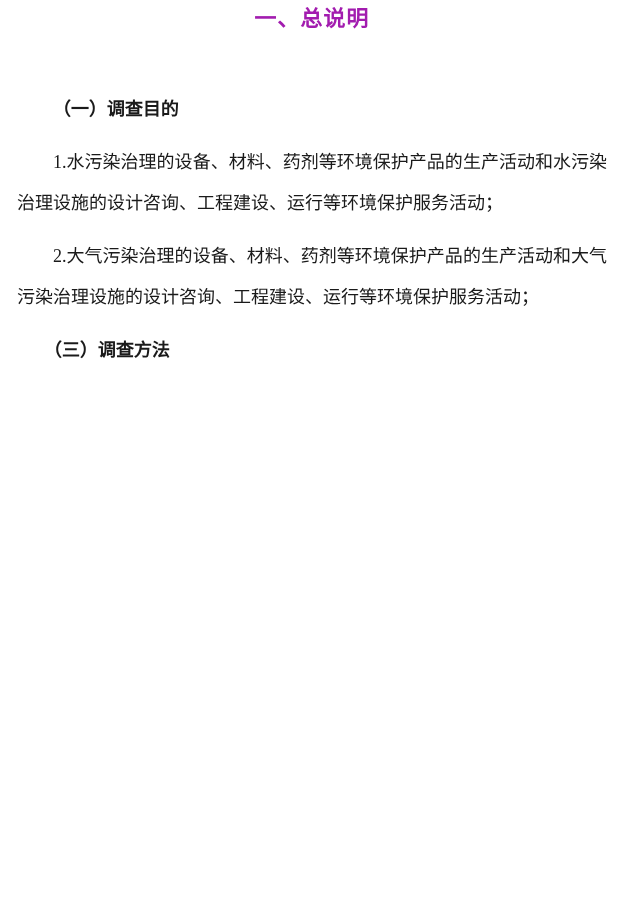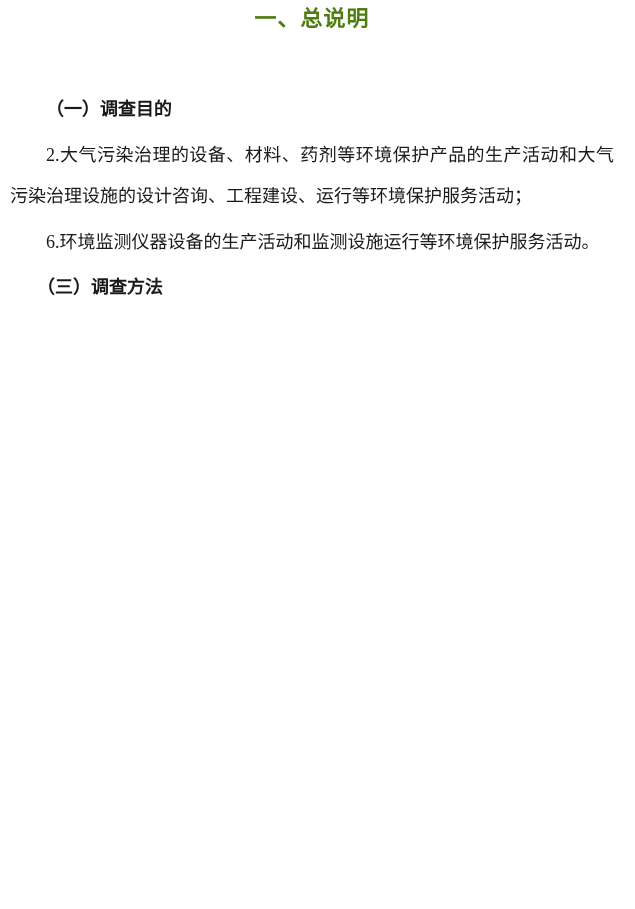--- a/index.html
+++ b/index.html
@@ -21,25 +21,25 @@
     padding: 2px 17px 0 6px;
     background: #ffffff;
   }
   .doc-title {
     margin: 2px 0 55px 0;
     font-size: 22px;
     font-weight: bold;
     line-height: 30px;
     text-align: center;
     letter-spacing: 1px;
-    color: #4d7c0f;
+    color: #a21caf;
   }
   .doc-body h2,
   .doc-body p {
-    margin: 4px;
+    margin: 11px;
     font-size: 18px;
     line-height: 41.5px;
     color: #1a1a1a;
   }
   .section-heading {
     font-weight: bold;
     text-indent: 2em;
     text-align: left;
   }
   .section-heading.tight-indent {
@@ -57,19 +57,19 @@
 <body>
 
 <div class="page">
 
   <h1 class="doc-title">一、总说明</h1>
 
   <div class="doc-body">
 
     <h2 class="section-heading">（一）调查目的</h2>
 
+    <p class="para">1.水污染治理的设备、材料、药剂等环境保护产品的生产活动和水污染治理设施的设计咨询、工程建设、运行等环境保护服务活动；</p>
     <p class="para">2.大气污染治理的设备、材料、药剂等环境保护产品的生产活动和大气污染治理设施的设计咨询、工程建设、运行等环境保护服务活动；</p>
-    <p class="para">6.环境监测仪器设备的生产活动和监测设施运行等环境保护服务活动。</p>
 
     <h2 class="section-heading tight-indent">（三）调查方法</h2>
 
   </div>
 </div>
 
 </body></html>

